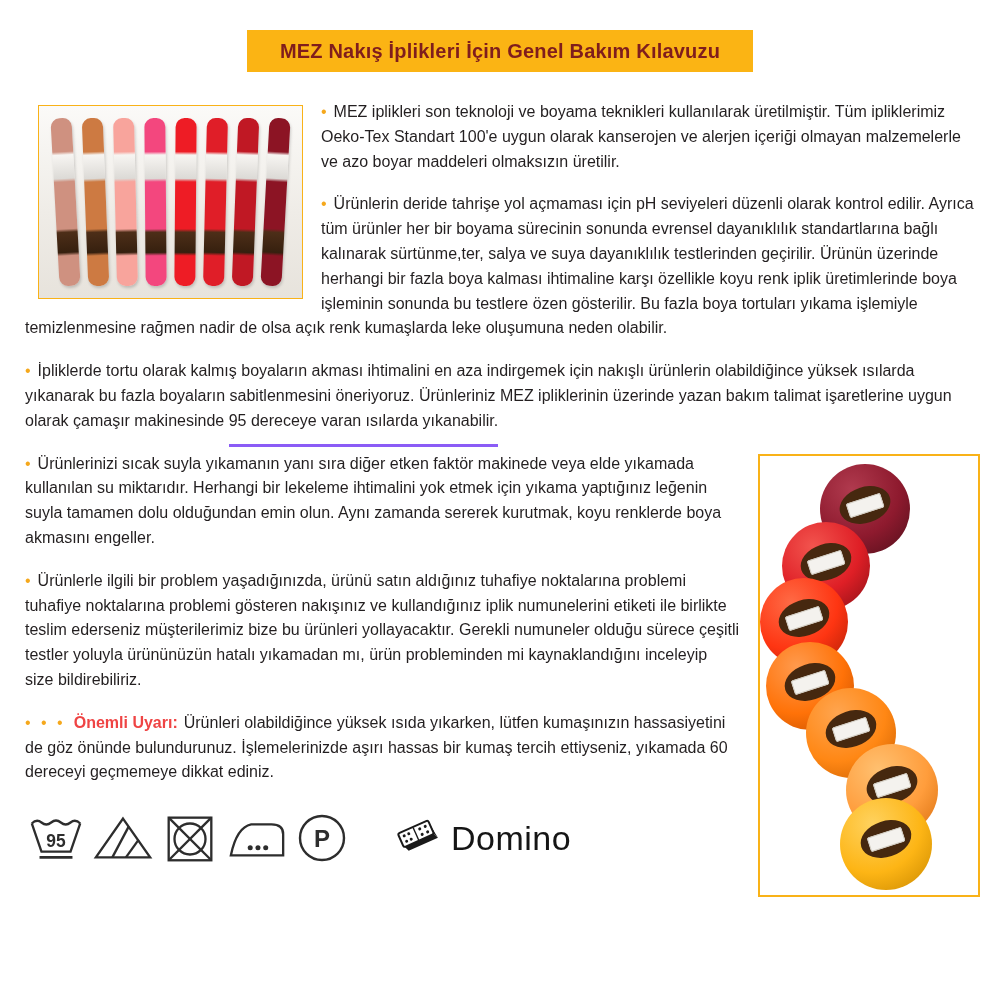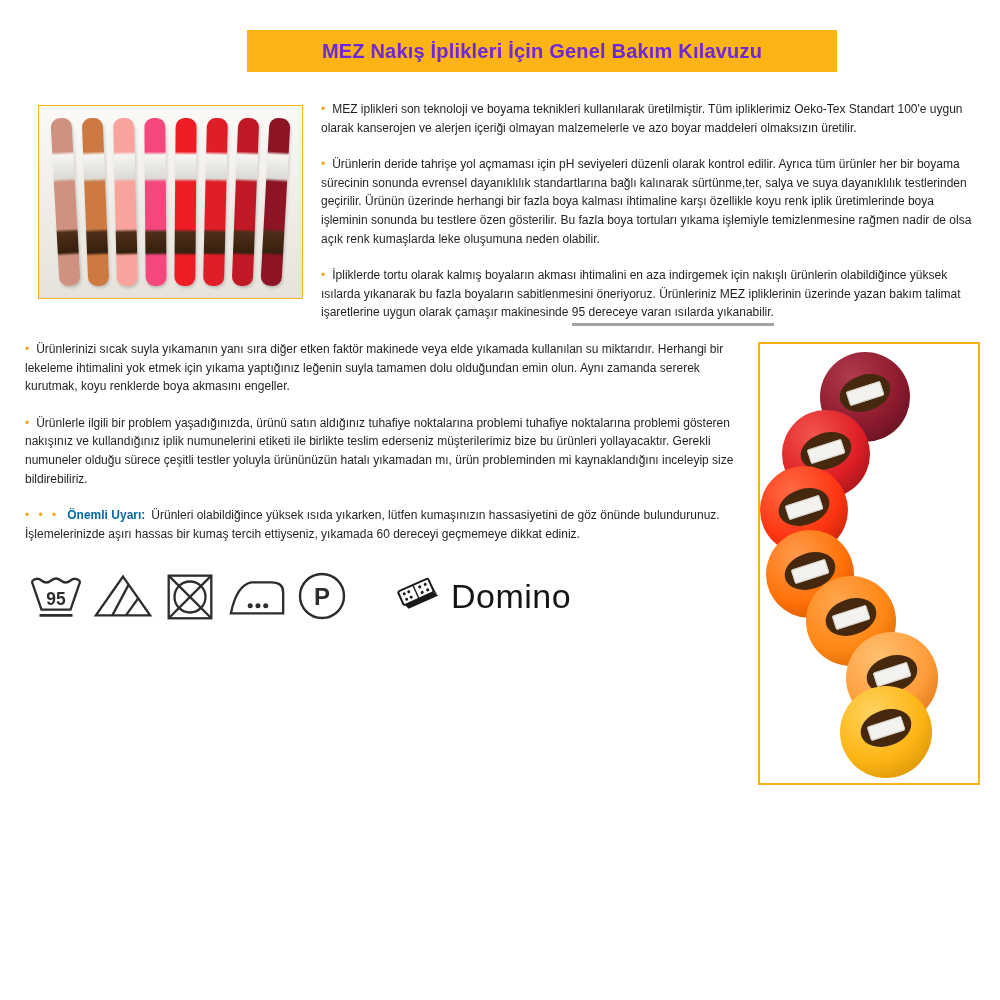--- a/index.html
+++ b/index.html
@@ -1,32 +1,32 @@
 <!DOCTYPE html>
 <html><head>
 <meta charset="utf-8">
 <style>
   html,body{margin:0;padding:0;background:#fff;}
   .page{position:relative;width:1000px;height:1000px;background:#ffffff;overflow:hidden;
         font-family:"Liberation Sans",sans-serif;color:#231f20;}
-  .banner{position:absolute;left:247px;top:30px;width:590px;height:42px;background:#FBB414;
-          display:flex;align-items:center;justify-content:center;color:#6d28d9;font-weight:700;
+  .banner{position:absolute;left:247px;top:30px;width:506px;height:42px;background:#FBB414;
+          display:flex;align-items:center;justify-content:center;color:#7f1d1d;font-weight:700;
           font-size:20px;letter-spacing:.2px;white-space:nowrap;}
   .content{position:absolute;top:100px;left:25px;width:955px;}
   
   .photo-skeins{float:left;width:265px;height:194px;border:1px solid #F9B218;margin:5px 18px 12px 13px;
                 background:linear-gradient(180deg,#fbfaf8 0%,#efece7 55%,#e7e3dc 100%);
                 display:flex;align-items:center;justify-content:center;gap:9px;padding:8px 10px;box-sizing:border-box;overflow:hidden;}
   .skein{width:21px;height:168px;border-radius:9px;flex:0 0 auto;box-shadow:1px 2px 3px rgba(0,0,0,.18);}
   
-  p.para{margin:0 0 18px;font-size:12px;line-height:1.55;}
+  p.para{margin:0 0 18px;font-size:16px;line-height:1.55;}
   .bullet{color:#F5A81C;margin-right:7px;}
-  .u-orange{border-bottom:3px solid #a3a3a3;padding-bottom:4px;}
+  .u-orange{border-bottom:3px solid #8b5cf6;padding-bottom:15px;}
   .imp-bullets{color:#F5A81C;letter-spacing:3px;margin-right:8px;}
-  .imp-label{color:#0369a1;font-weight:700;margin-right:6px;}
+  .imp-label{color:#ef4444;font-weight:700;margin-right:6px;}
   
   .photo-balls{float:right;width:218px;height:439px;border:2px solid #F9B218;margin:2px 0 10px 18px;
                position:relative;background:#fff;overflow:hidden;}
   .ball{position:absolute;border-radius:50%;}
   .hole{position:absolute;left:50%;top:26%;width:52px;height:36px;margin-left:-26px;border-radius:50%;
         background:#46280f;transform:rotate(-18deg);display:flex;align-items:center;justify-content:center;}
   .hlabel{width:36px;height:15px;background:#f4f2ee;border-radius:2px;box-shadow:0 0 0 1px #cfcabf inset;}
   
   .footer-row{display:flex;align-items:center;margin-top:26px;}
   .care{display:flex;gap:5px;align-items:flex-start;}

